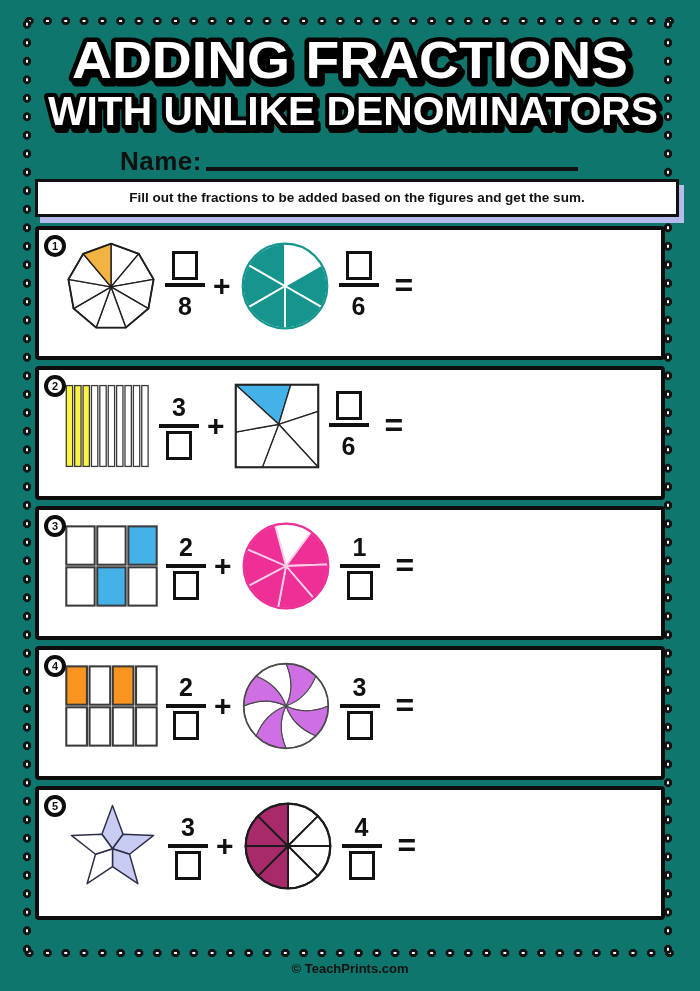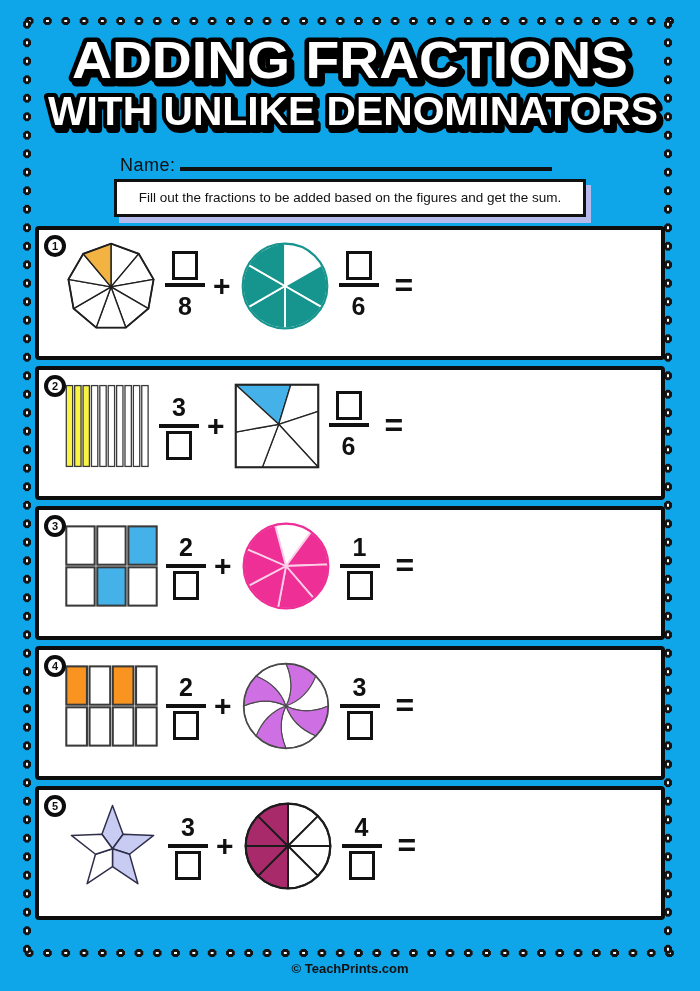--- a/index.html
+++ b/index.html
@@ -1,35 +1,35 @@
 <!DOCTYPE html>
 <html><head>
 <meta charset="utf-8">
 <style>
   html,body{margin:0;padding:0;background:#fff;}
-  .page{position:relative;width:700px;height:991px;background:#0ea5e9;overflow:hidden;
+  .page{position:relative;width:700px;height:991px;background:#0f766e;overflow:hidden;
         font-family:"Liberation Sans",sans-serif;color:#111;}
   
   .dots{position:absolute;background-image:radial-gradient(circle,#fff 0 1.4px,#141414 1.5px 4.3px,transparent 4.5px);}
   .dots-top{left:20px;top:15px;width:660px;height:12px;background-size:18.3px 12px;background-repeat:repeat-x;}
   .dots-bottom{left:20px;top:947px;width:660px;height:12px;background-size:18.3px 12px;background-repeat:repeat-x;}
   .dots-left{left:21px;top:15px;width:12px;height:942px;background-size:12px 18.5px;background-repeat:repeat-y;}
   .dots-right{left:662px;top:15px;width:12px;height:942px;background-size:12px 18.5px;background-repeat:repeat-y;}
 
   .content{position:absolute;left:0;top:0;width:100%;box-sizing:border-box;padding:30px 35px 0;}
   .title-svg{display:block;margin:0 auto;filter:drop-shadow(3px 4px 0 #000);}
   .t2{margin-top:-2px;}
 
   .name-row{display:flex;align-items:flex-end;margin:10px 0 0 85px;height:30px;}
-  .name-label{font-size:18px;font-weight:400;letter-spacing:.5px;line-height:1;}
+  .name-label{font-size:26px;font-weight:700;letter-spacing:.5px;line-height:1;}
   .name-line{width:372px;height:4px;background:#111;margin:0 0 3px 4px;}
 
-  .instructions{margin:5px auto 0;width:472px;box-sizing:border-box;border:3px solid #111;
+  .instructions{margin:5px auto 0;width:644px;box-sizing:border-box;border:3px solid #111;
     box-shadow:5px 6px 0 #b7baec;padding:6px 8px;text-align:center;font-size:13.5px;
-    font-weight:400;line-height:1.45;background:#fff;}
+    font-weight:700;line-height:1.45;background:#fff;}
 
   .problems{margin-top:9px;}
   .problem{position:relative;width:630px;height:134px;box-sizing:border-box;border:4px solid #0d0d0d;
     border-radius:4px;margin-bottom:6px;background:#fff;}
   .badge{position:absolute;left:5px;top:5px;width:22px;height:22px;box-sizing:border-box;
     border:4px solid #0d0d0d;border-radius:50%;display:flex;align-items:center;justify-content:center;
     font-size:11px;font-weight:700;background:#fff;}
   .prow{display:flex;align-items:center;height:112px;padding-left:26px;}
   .fig{margin-right:6px;display:flex;align-items:center;}
   .fig svg{display:block;}

